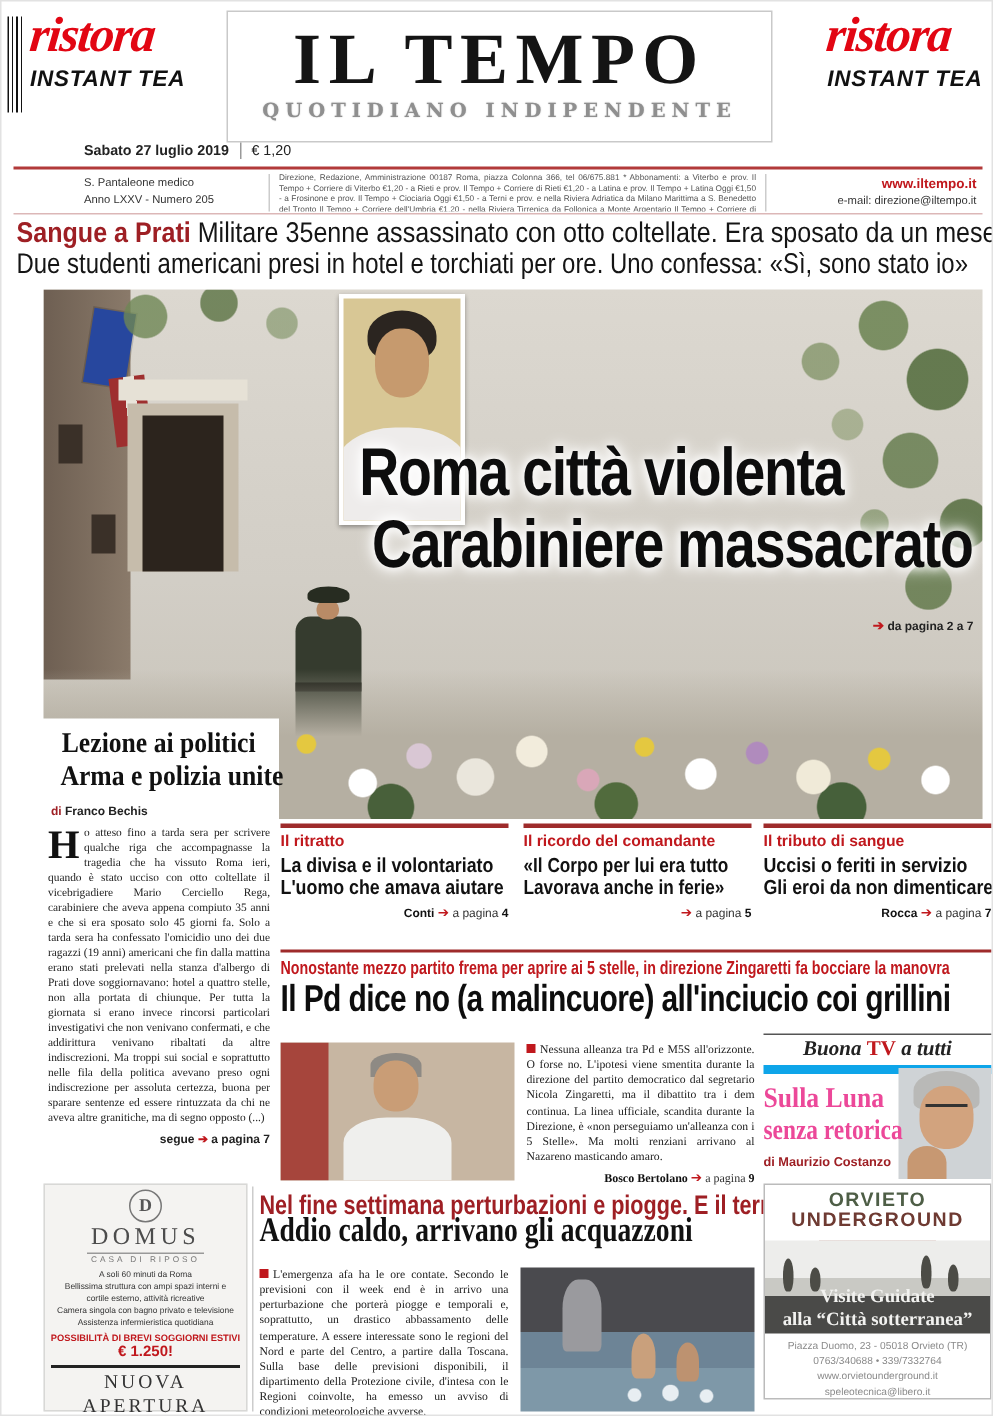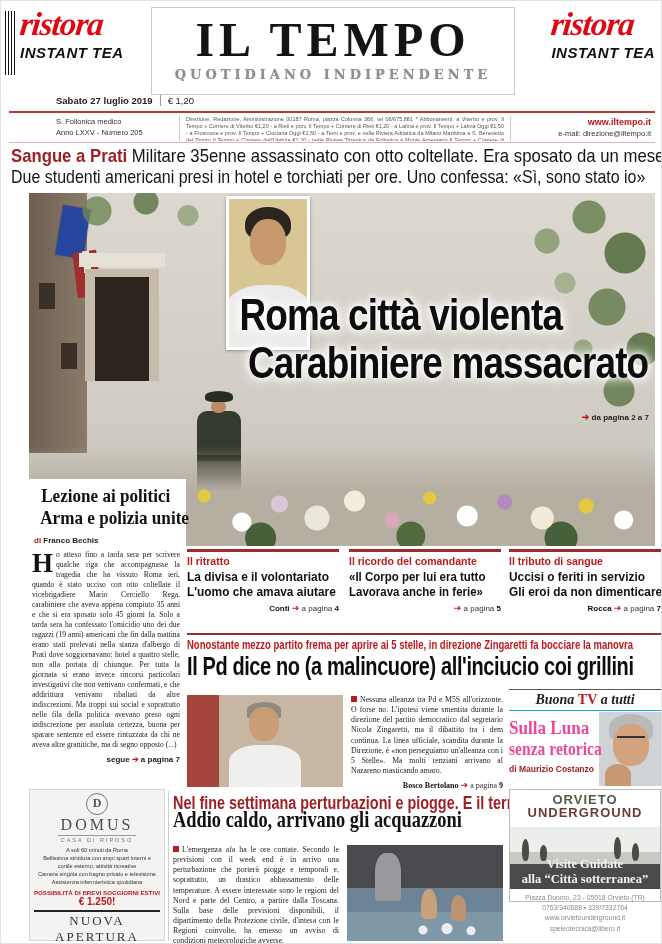--- a/index.html
+++ b/index.html
@@ -130,21 +130,21 @@
   .z-hair{position:absolute;left:60px;top:7px;width:34px;height:16px;background:#8e8a84;border-radius:50% 50% 0 0;}
   .z-shirt{position:absolute;left:42px;bottom:0;width:72px;height:42px;background:#efefed;border-radius:40% 40% 0 0;}
   .pd-text{left:350px;top:694px;width:152px;font-family:"Liberation Serif",serif;font-size:7.8px;
     line-height:1.3;text-align:justify;color:#222;}
   .bullet{display:inline-block;width:6px;height:6px;background:#c0181d;margin-right:3px;}
   .pd-ref{margin-top:4px;}
 
   
   .tvbox{left:508px;top:688px;width:152px;height:114px;border-top:1px solid #555;}
   .tv-header{text-align:center;font-family:"Liberation Serif",serif;font-style:italic;font-weight:700;
-    font-size:14px;color:#222;padding:2px 0;border-bottom:1px solid #0ea5e9;}
+    font-size:14px;color:#222;padding:2px 0;border-bottom:6px solid #0ea5e9;}
   .tv-header .tvred{color:#c0181d;font-style:normal;}
   .tv-title{font-family:"Liberation Serif",serif;font-weight:700;font-size:19px;line-height:1.1;color:#ec4899;margin-top:7px;}
   .tv-byline{font-size:8.5px;font-weight:700;color:#9e1f24;margin-top:4px;}
   .tv-photo{position:absolute;right:0;top:22px;width:62px;height:74px;background:#cfd3d6;overflow:hidden;}
   .c-hair{position:absolute;left:10px;top:2px;width:44px;height:26px;background:#b9b9b7;border-radius:50% 50% 20% 20%;}
   .c-face{position:absolute;left:14px;top:12px;width:36px;height:42px;background:#d2a37e;border-radius:45%;}
   .c-glasses{position:absolute;left:18px;top:24px;width:28px;height:9px;border-top:2px solid #333;}
   .c-hand{position:absolute;left:6px;bottom:0;width:26px;height:22px;background:#c79872;border-radius:50% 50% 0 0;}
   .tv-ref{position:absolute;right:2px;bottom:2px;font-size:8px;color:#333;}
   .tv-ref .arrow{color:#c0181d;font-size:9px;}
@@ -170,21 +170,21 @@
     line-height:1.3;text-align:justify;color:#222;}
   .w-photo{left:346px;top:844px;width:156px;height:96px;background:linear-gradient(180deg,#4a4a4e 0 45%,#6d8496 45% 70%,#7e98a8 70%);overflow:hidden;}
   .w-statue{position:absolute;left:28px;top:8px;width:26px;height:48px;background:#9a9a9e;border-radius:40% 40% 10% 10%;}
   .w-fig1{position:absolute;left:74px;top:44px;width:16px;height:30px;background:#c9a07c;border-radius:50% 50% 20% 20%;}
   .w-fig2{position:absolute;left:104px;top:50px;width:15px;height:26px;background:#bd9270;border-radius:50% 50% 20% 20%;}
   .w-splash{position:absolute;left:60px;bottom:4px;width:80px;height:14px;background:
     radial-gradient(circle at 20% 50%,#e8eef2 0 4px,transparent 5px),
     radial-gradient(circle at 50% 40%,#e8eef2 0 5px,transparent 6px),
     radial-gradient(circle at 80% 55%,#e8eef2 0 4px,transparent 5px);}
 
-  .orvieto{left:508px;top:788px;width:152px;height:113px;border:1px solid #bbb;box-sizing:border-box;background:#fff;}
+  .orvieto{left:508px;top:788px;width:152px;height:144px;border:1px solid #bbb;box-sizing:border-box;background:#fff;}
   .o-logo{height:34px;text-align:center;padding-top:3px;}
   .o-l1{font-weight:700;font-size:13px;letter-spacing:1px;color:#4e5e46;line-height:1;}
   .o-l2{font-weight:700;font-size:13px;letter-spacing:1px;color:#6e3a32;line-height:1;}
   .o-tag{font-size:5px;color:#b0473c;border:1px solid #c9a49e;display:inline-block;padding:0 3px;margin-top:1px;}
   .o-scene{position:relative;height:62px;background:linear-gradient(180deg,#ededeb 0 40%,#c9c9c4 40% 60%,#4a4a48 60%);overflow:hidden;}
   .o-tree{position:absolute;width:7px;height:22px;background:#4c4c46;border-radius:50% 50% 40% 40%;}
   .o-title{position:absolute;left:0;right:0;bottom:3px;text-align:center;
     font-family:"Liberation Serif",serif;font-weight:700;font-size:12.5px;line-height:1.15;color:#f2f2f0;}
   .o-contact{text-align:center;font-size:6.8px;color:#8a8a8a;line-height:1.5;padding-top:4px;}
 </style>
@@ -210,21 +210,21 @@
       <div class="ristora-sub">INSTANT TEA</div>
     </div>
   </div>
 
   <div class="abs dateline">
     <b>Sabato 27 luglio 2019</b><span class="date-price">€ 1,20</span>
   </div>
   <div class="abs rule-red"></div>
 
   <div class="abs info-left">
-    <div>S. Follonica medico</div>
+    <div>S. Pantaleone medico</div>
     <div>Anno LXXV - Numero 205</div>
   </div>
   <div class="abs info-legal">Direzione, Redazione, Amministrazione 00187 Roma, piazza Colonna 366, tel 06/675.881 * Abbonamenti: a Viterbo e prov. Il Tempo + Corriere di Viterbo €1,20 - a Rieti e prov. Il Tempo + Corriere di Rieti €1,20 - a Latina e prov. Il Tempo + Latina Oggi €1,50 - a Frosinone e prov. Il Tempo + Ciociaria Oggi €1,50 - a Terni e prov. e nella Riviera Adriatica da Milano Marittima a S. Benedetto del Tronto Il Tempo + Corriere dell'Umbria €1,20 - nella Riviera Tirrenica da Follonica a Monte Argentario Il Tempo + Corriere di Siena €1,40</div>
   <div class="abs info-right">
     <div class="info-web">www.iltempo.it</div>
     <div class="info-mail">e-mail: direzione@iltempo.it</div>
   </div>
   <div class="abs rule-gray"></div>
 
   <div class="abs lead-kicker">

